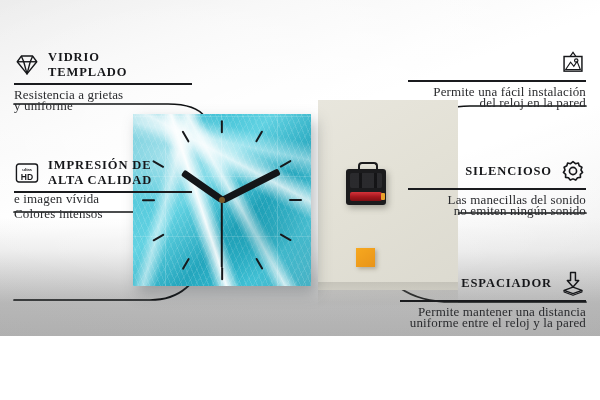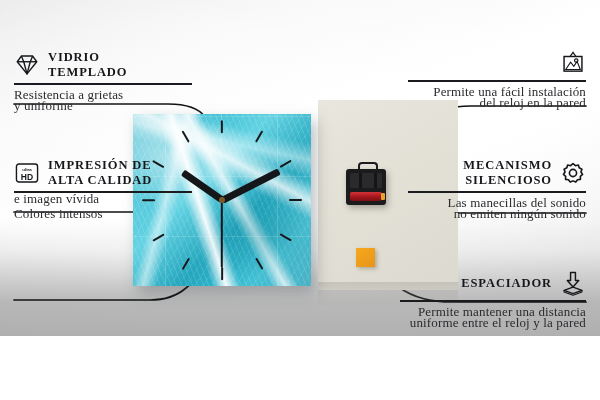--- a/index.html
+++ b/index.html
@@ -205,21 +205,20 @@
       </svg>
     </div>
     <div class="rule"></div>
     <div class="sub">Permite una fácil instalación</div>
     <div class="sub" style="margin-top:0">del reloj en la pared</div>
   </div>
 
   <div class="callout right" style="left:408px;top:158px;width:178px;">
     <div class="hdr">
       <div>
-        <div class="title">MECANISMO</div>
         <div class="title">SILENCIOSO</div>
       </div>
       <svg class="ico" viewBox="0 0 32 32">
         <g fill="none" stroke="#16171a" stroke-width="2">
           <path d="M16 4.5 L19 7 L22.6 6.1 L23.6 9.6 L27 11.3 L25.8 14.8 L27.8 17.8
                    L25 20.2 L25.2 23.9 L21.6 24.3 L19.4 27.2 L16 25.7 L12.6 27.2
                    L10.4 24.3 L6.8 23.9 L7 20.2 L4.2 17.8 L6.2 14.8 L5 11.3
                    L8.4 9.6 L9.4 6.1 L13 7 Z" stroke-linejoin="round"></path>
           <circle cx="16" cy="16" r="4.4"></circle>
         </g>

